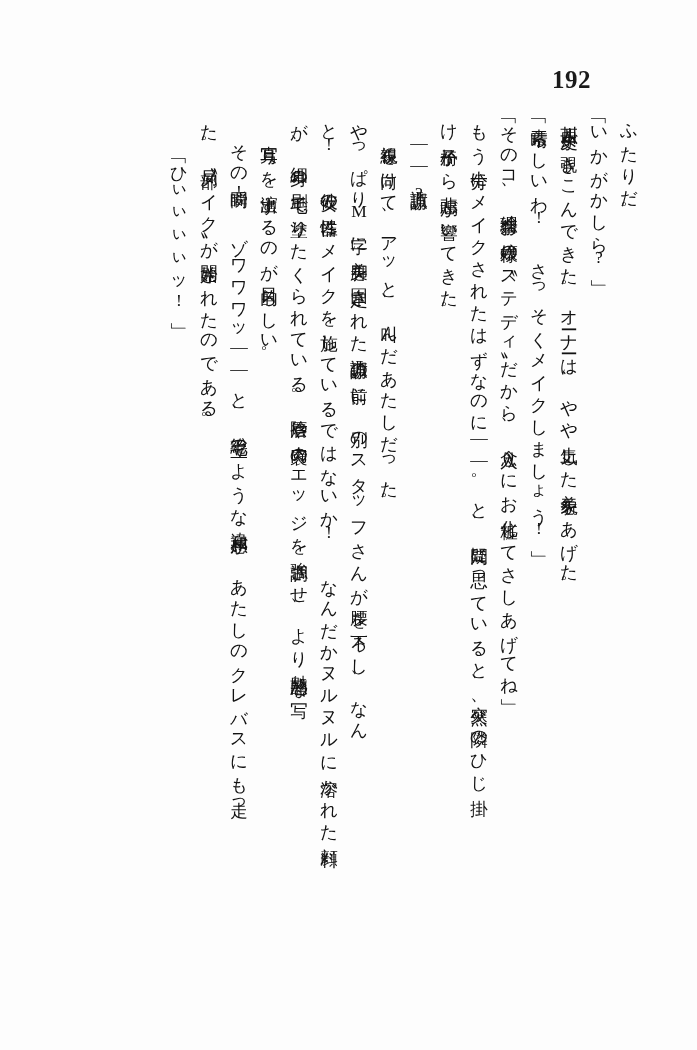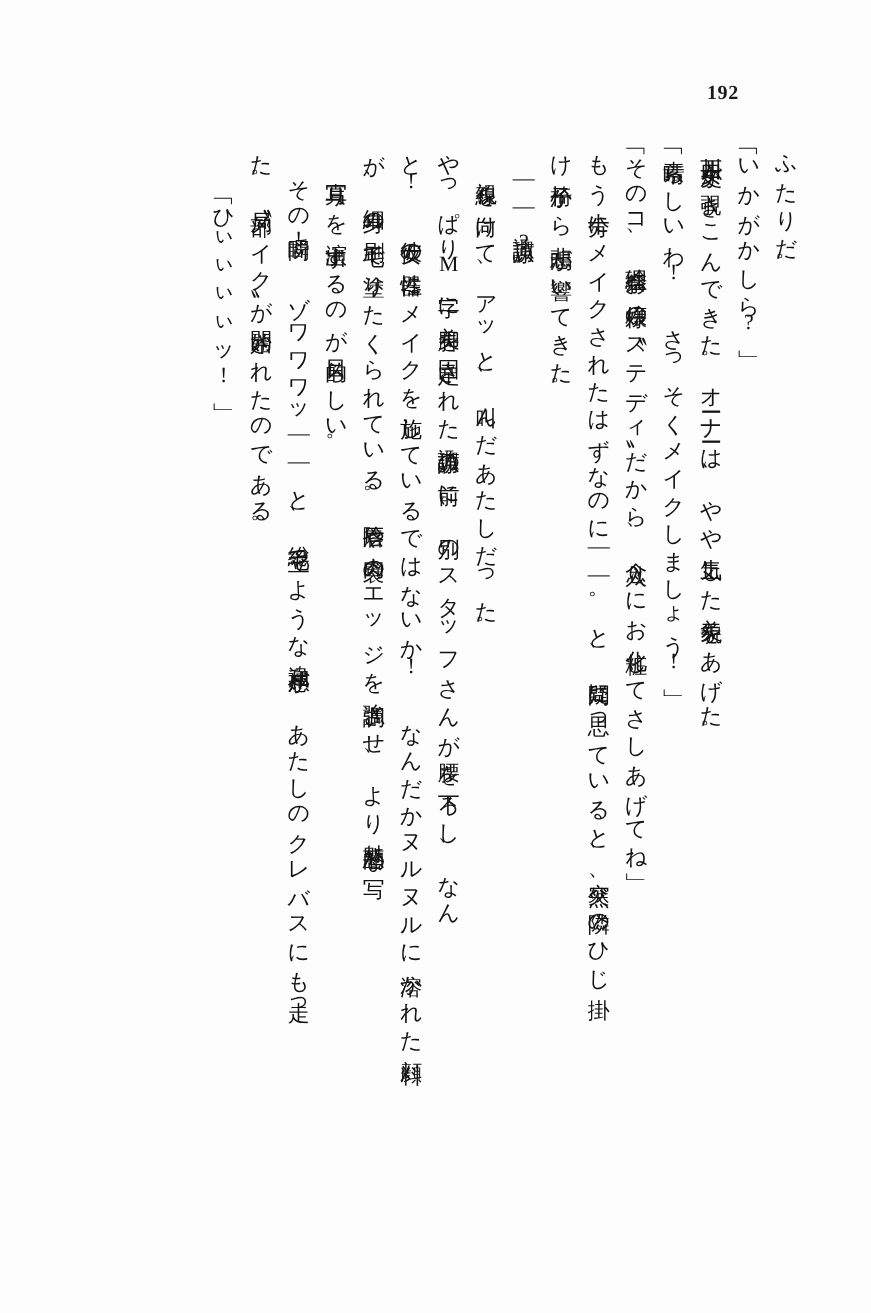--- a/index.html
+++ b/index.html
@@ -19,21 +19,21 @@
     width: 697px;
     height: 1050px;
     background: #fdfdfd;
     box-sizing: border-box;
   }
   
   .page-number {
     position: absolute;
     top: 66px;
     right: 106px;
-    font-size: 16px;
+    font-size: 25px;
     font-weight: 700;
     letter-spacing: 0.5px;
     font-family: "Liberation Serif", "DejaVu Serif", serif;
     color: #1a1a1a;
   }
   
   .text-block {
     position: absolute;
     top: 112px;
     left: 44px;

